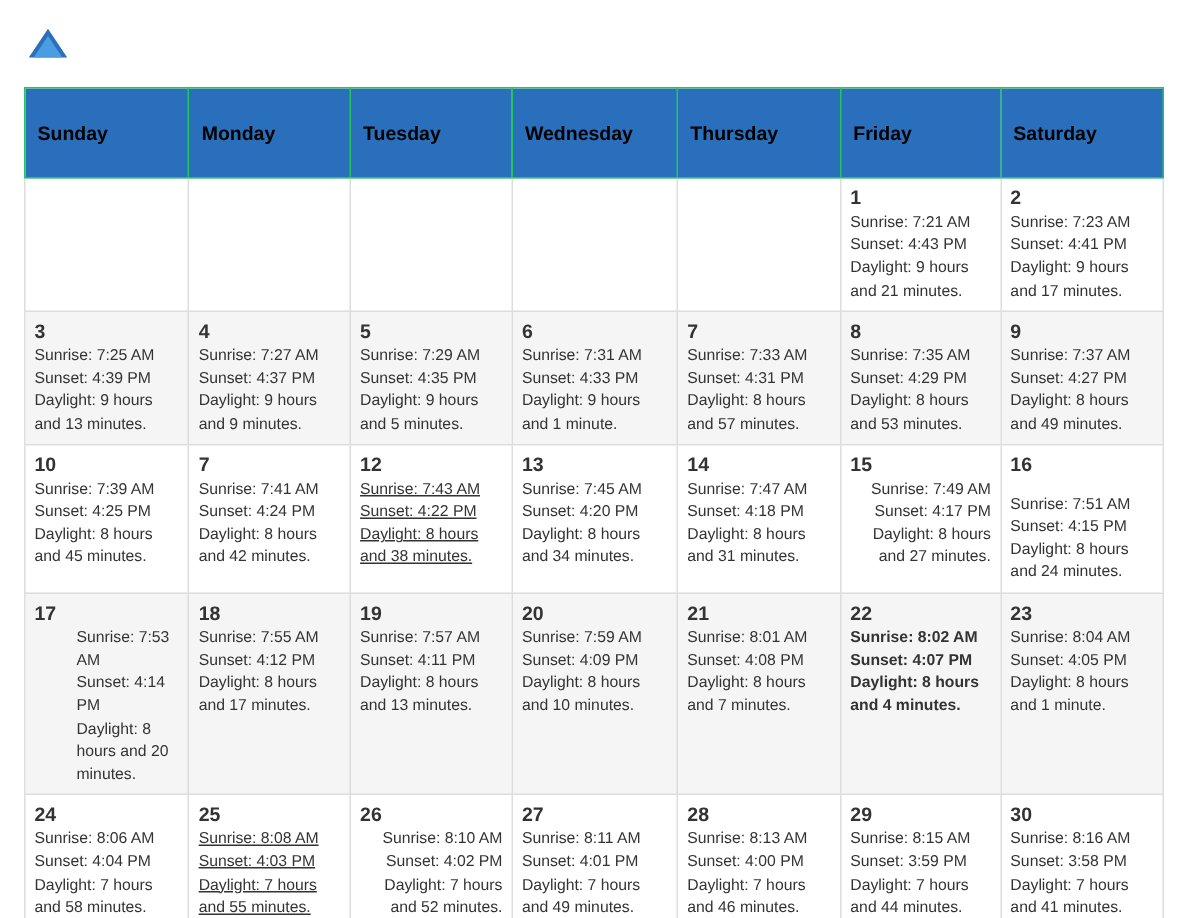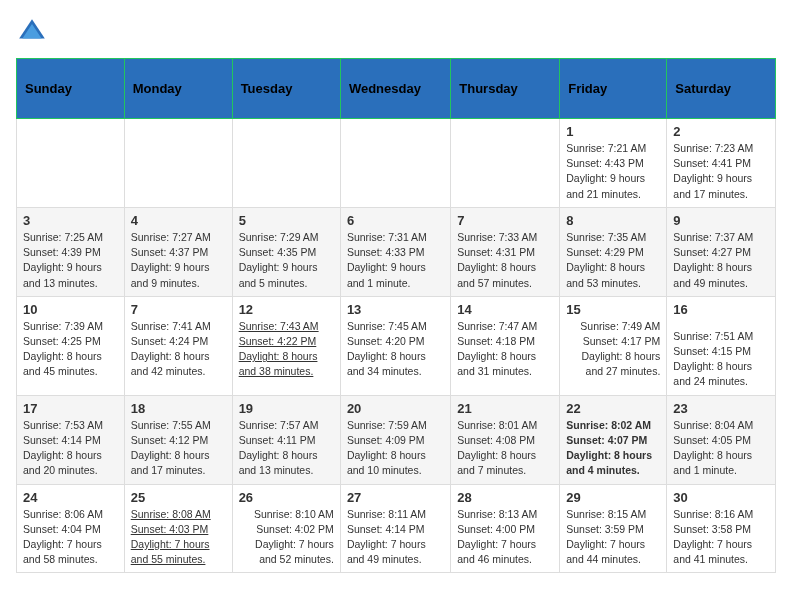--- a/index.html
+++ b/index.html
@@ -229,21 +229,21 @@
         <td>
           <span class="day-number">16</span>
           <div class="day-info" style="white-space: pre-line; margin-top: 12px;">Sunrise: 7:51 AM
 Sunset: 4:15 PM
 Daylight: 8 hours and 24 minutes.</div>
         </td>
       </tr>
       <tr>
         <td>
           <span class="day-number">17</span>
-          <div class="day-info" style="white-space: pre-line;">Sunrise: 7:53 AM
+          <div class="day-info" style="white-space: pre-line; margin-left: 28px;">Sunrise: 7:53 AM
 Sunset: 4:14 PM
 Daylight: 8 hours and 20 minutes.</div>
         </td>
         <td>
           <span class="day-number">18</span>
           <div class="day-info" style="white-space: pre-line;">Sunrise: 7:55 AM
 Sunset: 4:12 PM
 Daylight: 8 hours and 17 minutes.</div>
         </td>
         <td>
@@ -292,21 +292,21 @@
         </td>
         <td>
           <span class="day-number">26</span>
           <div class="day-info" style="white-space: pre-line; text-align: right;">Sunrise: 8:10 AM
 Sunset: 4:02 PM
 Daylight: 7 hours and 52 minutes.</div>
         </td>
         <td>
           <span class="day-number">27</span>
           <div class="day-info" style="white-space: pre-line;">Sunrise: 8:11 AM
-Sunset: 4:14 PM
+Sunset: 4:01 PM
 Daylight: 7 hours and 49 minutes.</div>
         </td>
         <td>
           <span class="day-number">28</span>
           <div class="day-info" style="white-space: pre-line;">Sunrise: 8:13 AM
 Sunset: 4:00 PM
 Daylight: 7 hours and 46 minutes.</div>
         </td>
         <td>
           <span class="day-number">29</span>

